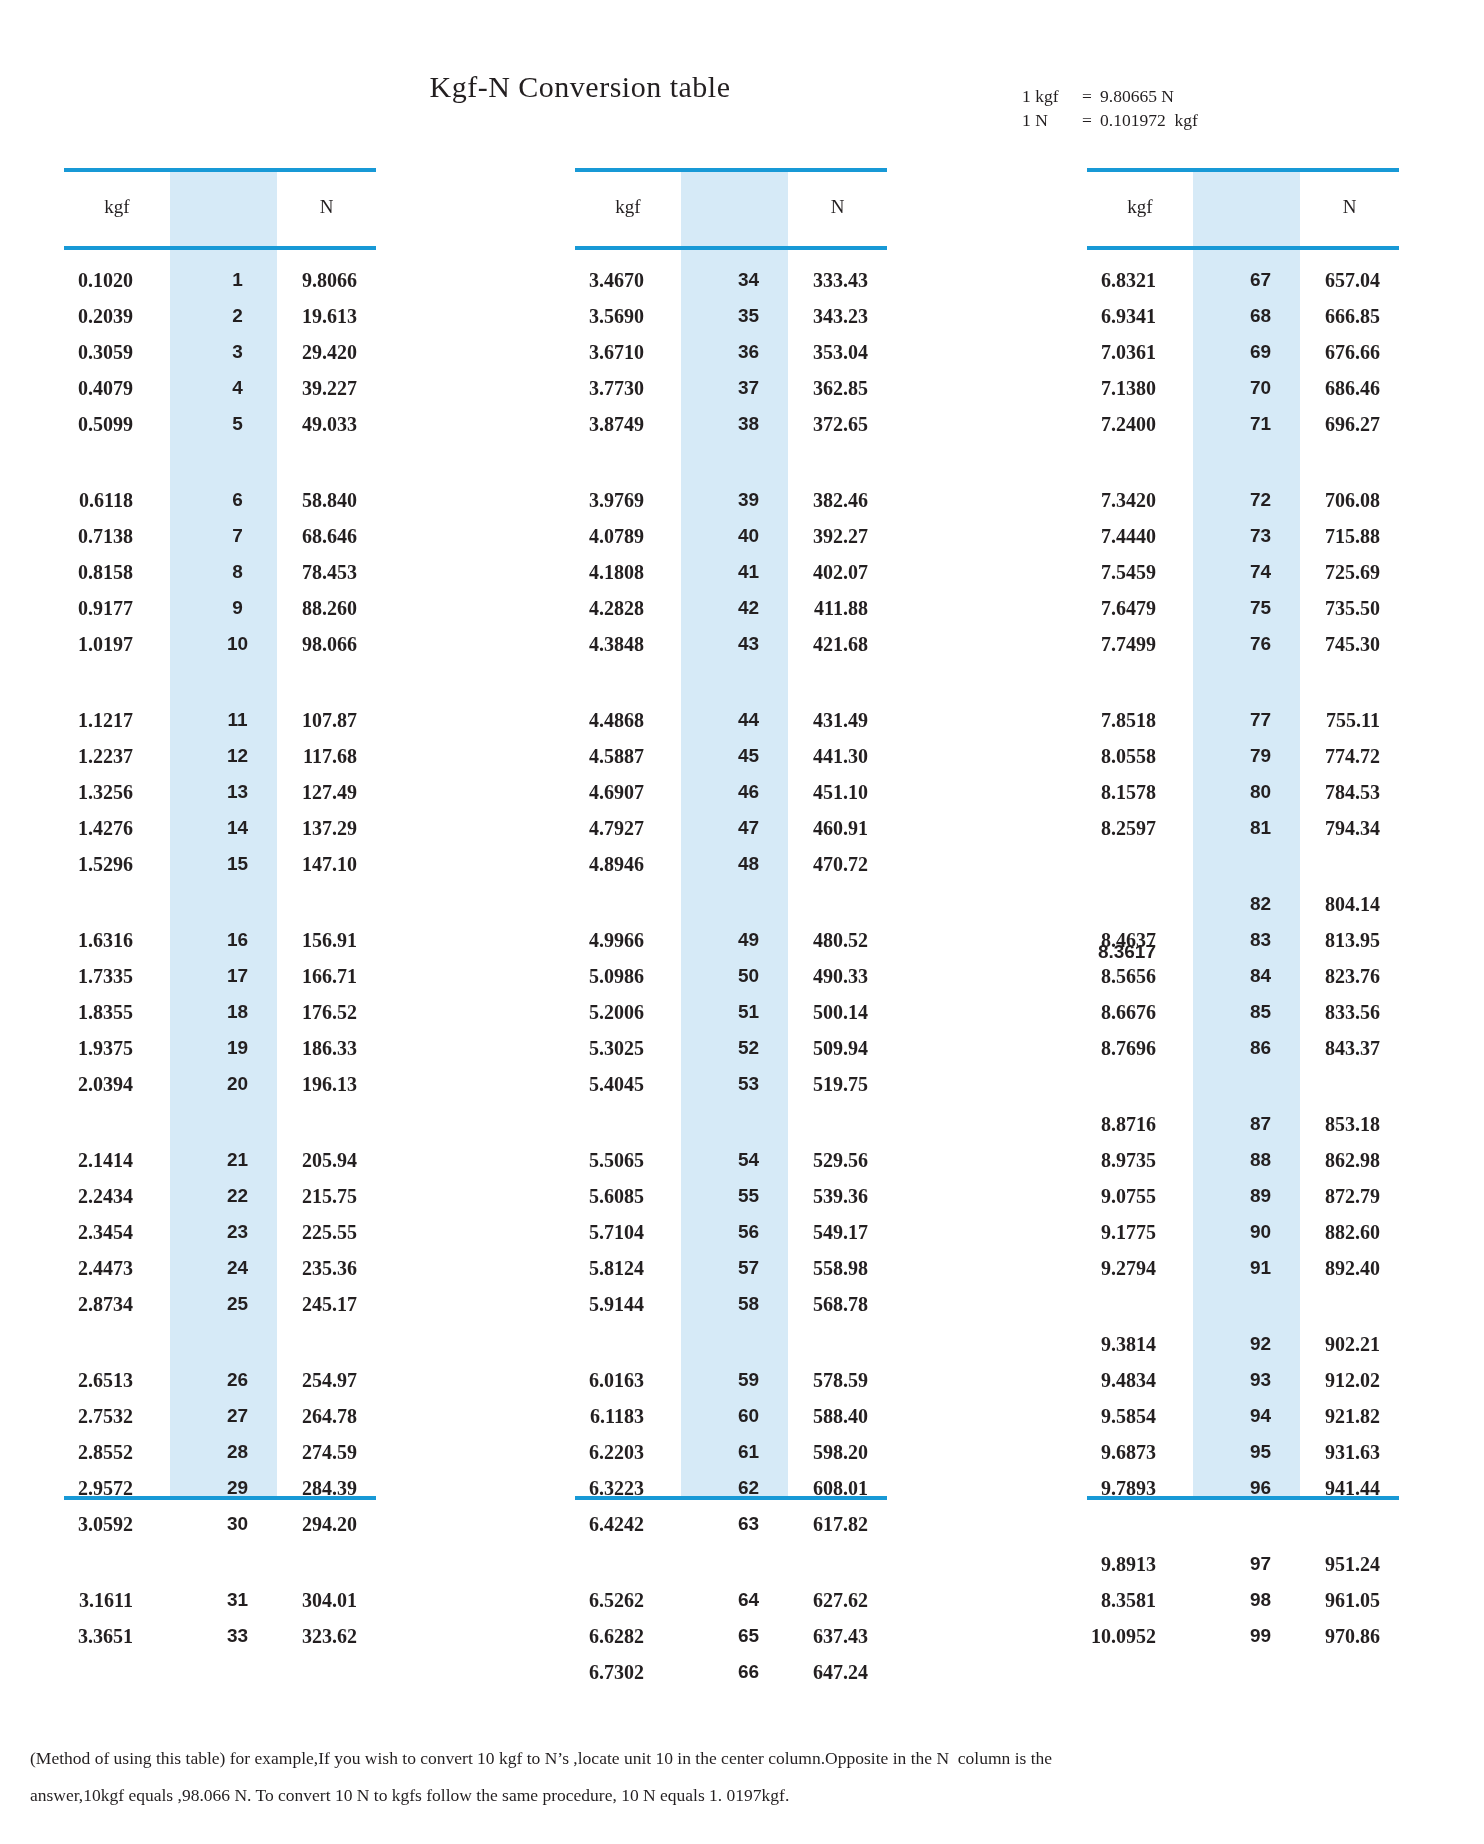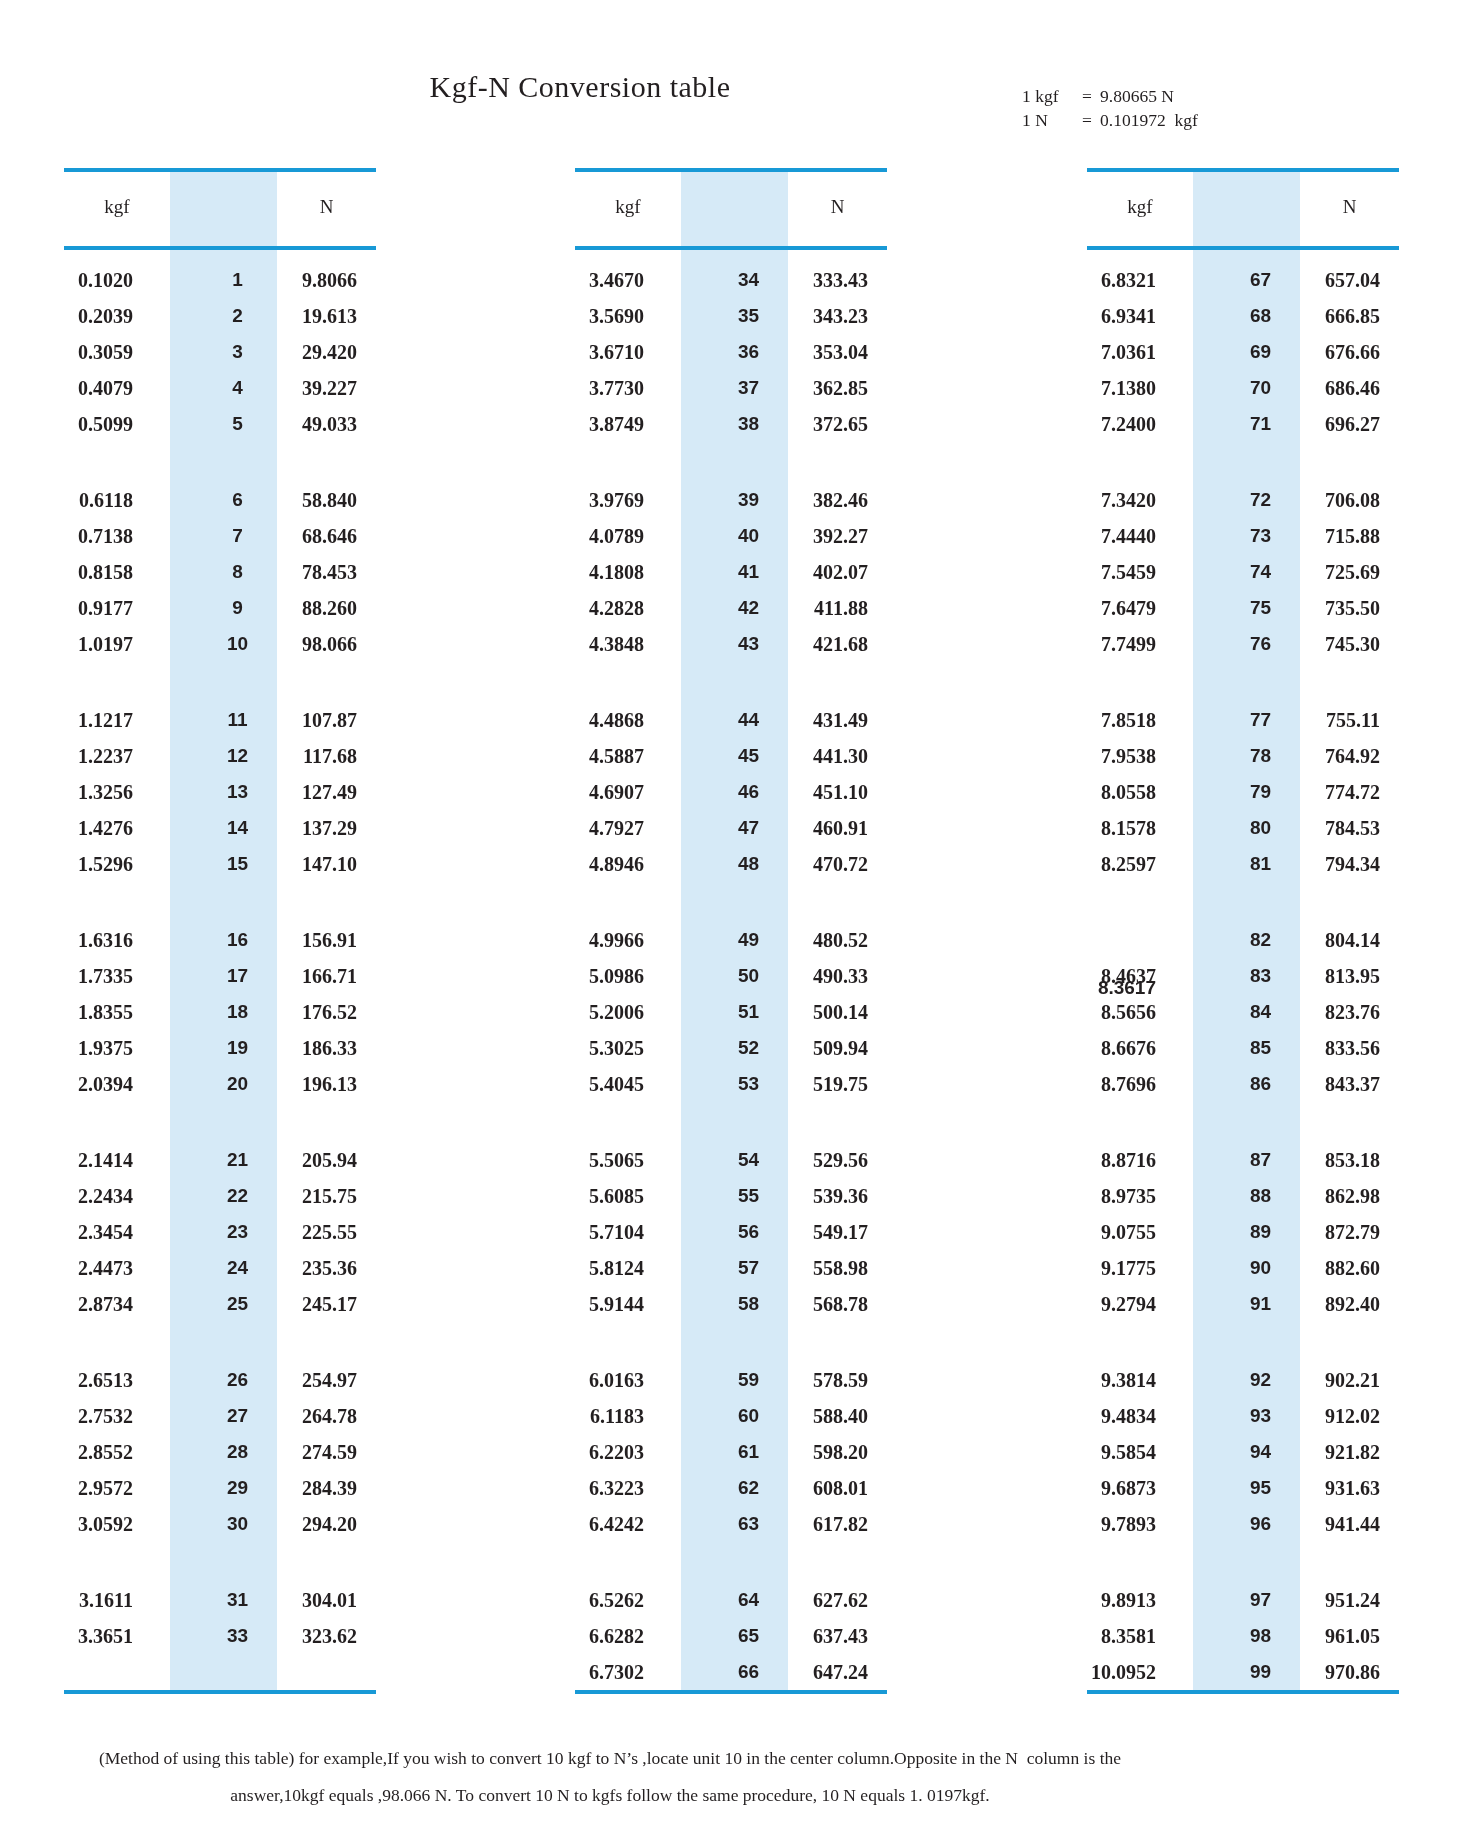--- a/index.html
+++ b/index.html
@@ -34,21 +34,21 @@
   }
   .note-row { display: flex; }
   .note-lhs { width: 52px; white-space: pre; }
   .note-eq  { width: 26px; text-align: center; }
   .note-rhs { white-space: pre; }
 
   .group {
     position: absolute;
     top: 168px;
     width: 312px;
-    height: 1526px;
+    height: 1332px;
   }
   .group-1 { left: 64px; }
   .group-2 { left: 575px; }
   .group-3 { left: 1087px; }
 
   .band {
     position: absolute;
     top: 0;
     bottom: 0;
     left: 106px;
@@ -131,21 +131,21 @@
     width: 80px;
     text-align: right;
     white-space: nowrap;
   }
 
   .footer {
     position: absolute;
     top: 1740px;
     left: 30px;
     width: 1160px;
-    text-align: center;
+    text-align: left;
     font-size: 17.5px;
     line-height: 37px;
   }
   .footer-line { white-space: pre-wrap; }
 </style>
 </head>
 <body>
 
 <div class="page-title">Kgf-N Conversion table</div>
 
@@ -585,25 +585,20 @@
         <div class="c-unit">76</div>
         <div class="c-newton">745.30</div>
       </div>
       <div class="gap"></div>
       <div class="row">
         <div class="c-kgf">7.8518</div>
         <div class="c-unit">77</div>
         <div class="c-newton">755.11</div>
       </div>
       <div class="row">
-        <div class="c-kgf">7.9538</div>
-        <div class="c-unit">78</div>
-        <div class="c-newton">764.92</div>
-      </div>
-      <div class="row">
         <div class="c-kgf">8.0558</div>
         <div class="c-unit">79</div>
         <div class="c-newton">774.72</div>
       </div>
       <div class="row">
         <div class="c-kgf">8.1578</div>
         <div class="c-unit">80</div>
         <div class="c-newton">784.53</div>
       </div>
       <div class="row">

